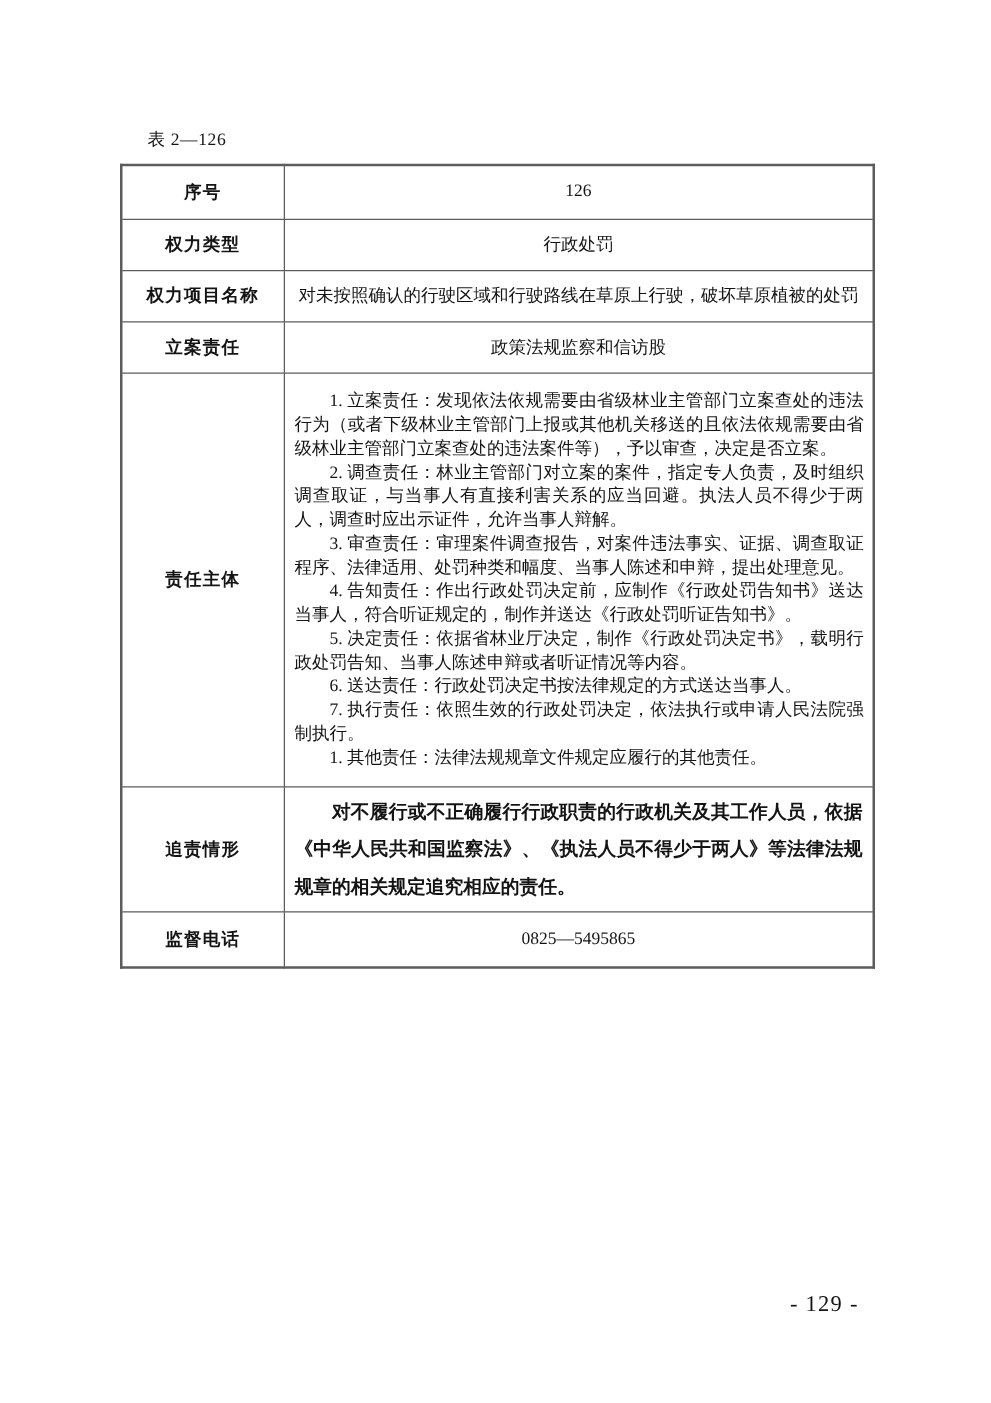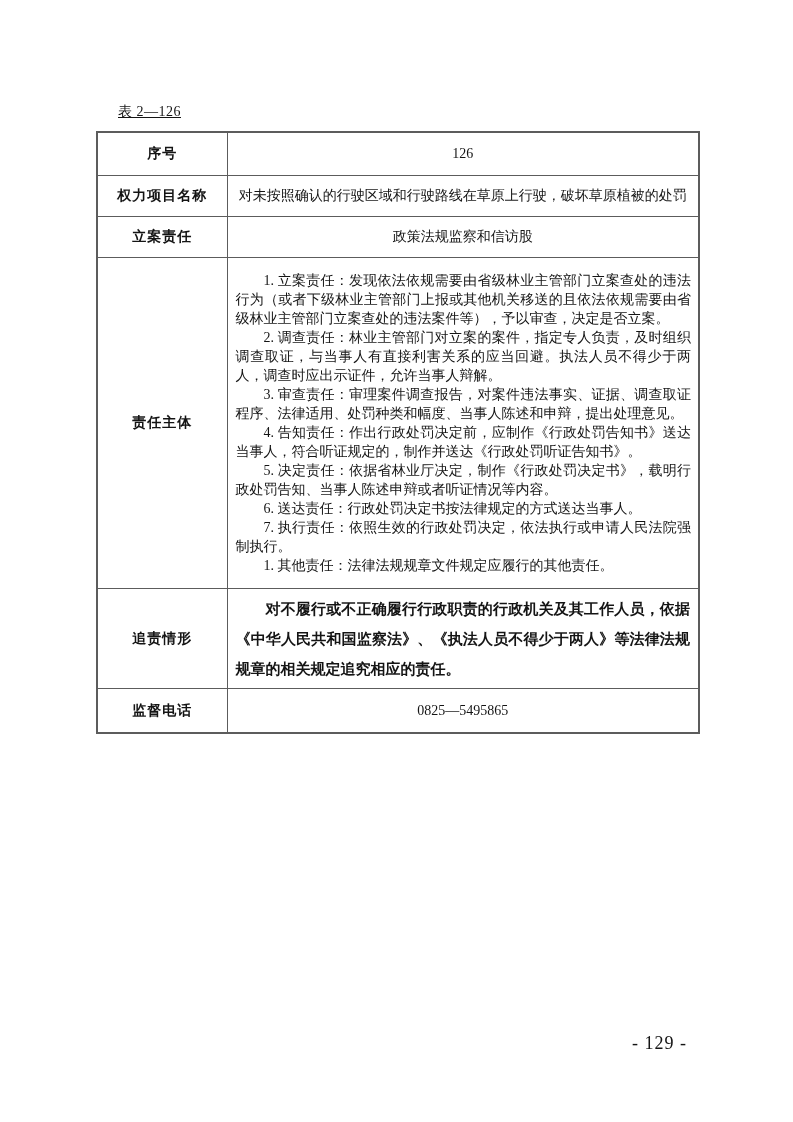--- a/index.html
+++ b/index.html
@@ -16,21 +16,20 @@
     font-family: "Liberation Serif", "DejaVu Serif", serif;
     color: #141414;
     overflow: hidden;
   }
   .table-caption {
     position: absolute;
     left: 118px;
     top: 103px;
     font-size: 14px;
     letter-spacing: 0.5px;
-    text-decoration: underline;
   }
   table.power-table {
     position: absolute;
     left: 96px;
     top: 131px;
     width: 604px;
     border-collapse: collapse;
     table-layout: fixed;
     border: 2px solid #5c5c5c;
   }
@@ -96,20 +95,24 @@
     <colgroup>
       <col style="width:130px">
       <col style="width:472px">
     </colgroup>
     <tbody>
       <tr class="row-serial">
         <td class="label-cell">序号</td>
         <td class="value-cell center">126</td>
       </tr>
 
+      <tr class="row-short">
+        <td class="label-cell">权力类型</td>
+        <td class="value-cell center">行政处罚</td>
+      </tr>
 
       <tr class="row-short">
         <td class="label-cell">权力项目名称</td>
         <td class="value-cell center">对未按照确认的行驶区域和行驶路线在草原上行驶，破坏草原植被的处罚</td>
       </tr>
 
       <tr class="row-short">
         <td class="label-cell">立案责任</td>
         <td class="value-cell center">政策法规监察和信访股</td>
       </tr>

